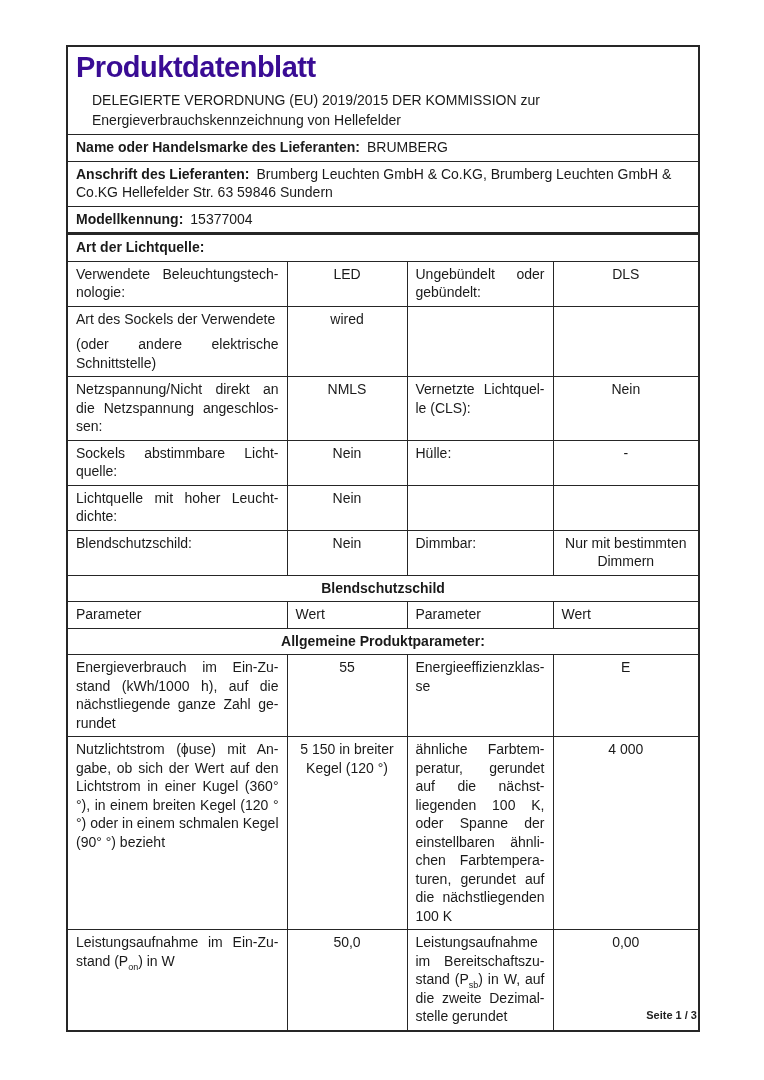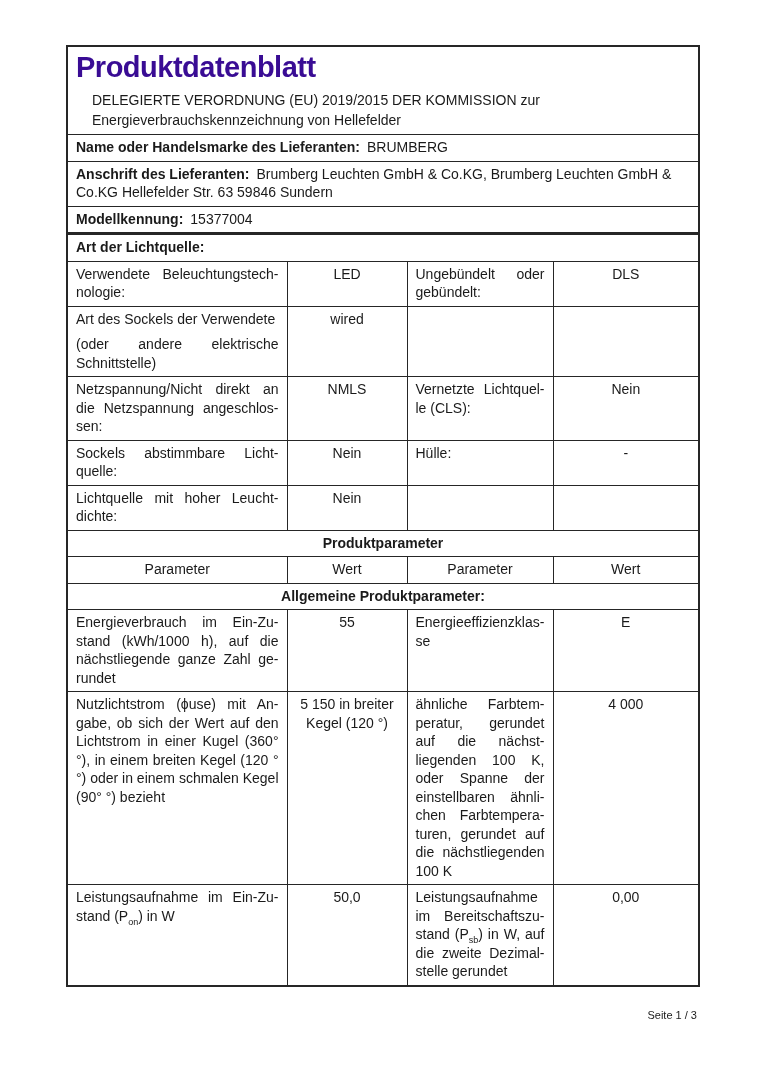--- a/index.html
+++ b/index.html
@@ -35,27 +35,27 @@
   
   td.kv-cell{padding:3px 9px 4px;}
   .lbl{font-weight:bold;margin-right:7px;}
   
   td.section-head{font-weight:bold;padding:3px 9px 4px;}
   tr.thick-top td{border-top:3px solid var(--border-color);}
   
   td.label-cell{text-align:justify;}
   td.value-cell{text-align:center;padding:3px 10px 4px;}
   td.center-head{font-weight:bold;text-align:center;}
-  td.col-head{padding:3px 9px 4px;text-align:center;}
+  td.col-head{padding:3px 9px 4px;}
   .para2{margin-top:7px;}
   sub.unit-sub{font-size:9px;line-height:0;}
   
   .page-footer{
     position:absolute;right:67px;top:1006px;
-    font-size:11px;color:#222;
+    font-size:11px;color:#222;font-weight:bold;
   }
 </style>
 </head>
 <body>
 
 <div class="page">
 
   <table class="doc">
     <colgroup>
       <col style="width:220px">
@@ -128,23 +128,29 @@
         <td class="value-cell">-</td>
       </tr>
 
       <tr>
         <td class="label-cell">Lichtquelle mit hoher Leucht­dichte:</td>
         <td class="value-cell">Nein</td>
         <td class="label-cell"></td>
         <td class="value-cell"></td>
       </tr>
 
+      <tr>
+        <td class="label-cell">Blendschutzschild:</td>
+        <td class="value-cell">Nein</td>
+        <td class="label-cell">Dimmbar:</td>
+        <td class="value-cell">Nur mit bestimm­ten Dimmern</td>
+      </tr>
 
       <tr>
-        <td colspan="4" class="center-head">Produktparameter</td>
+        <td colspan="4" class="center-head">Blendschutzschild</td>
       </tr>
 
       <tr>
         <td class="col-head">Parameter</td>
         <td class="col-head">Wert</td>
         <td class="col-head">Parameter</td>
         <td class="col-head">Wert</td>
       </tr>
 
       <tr>

